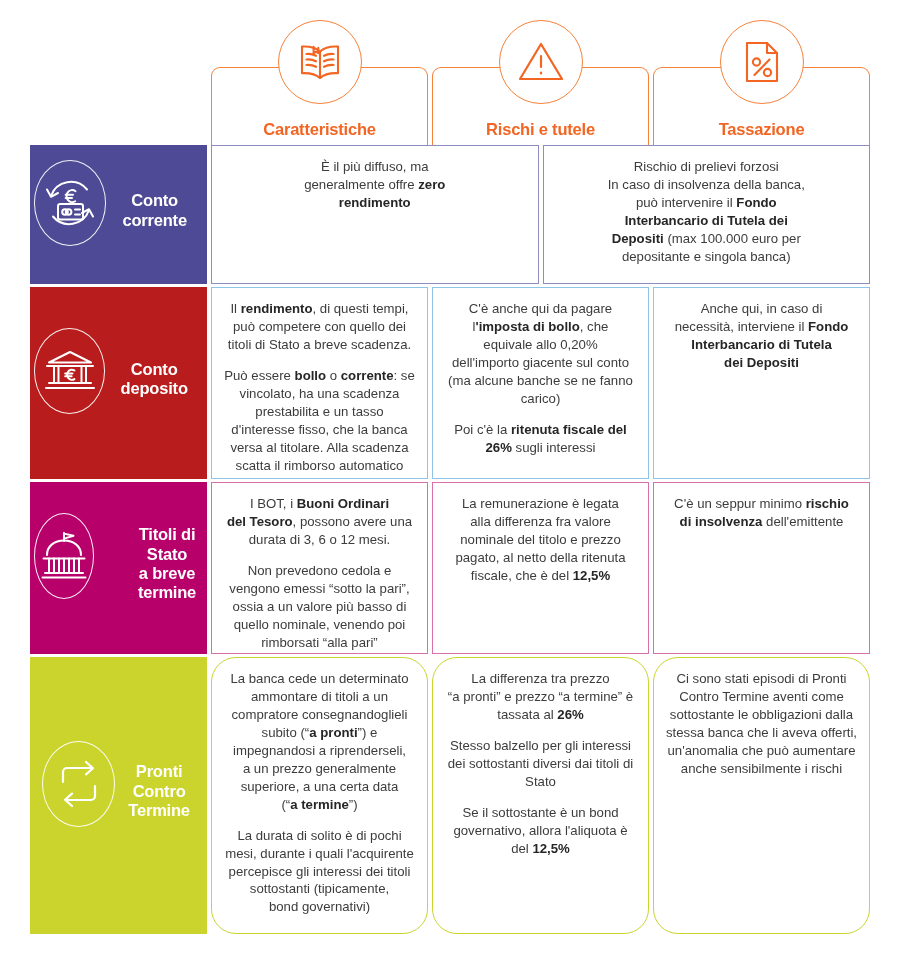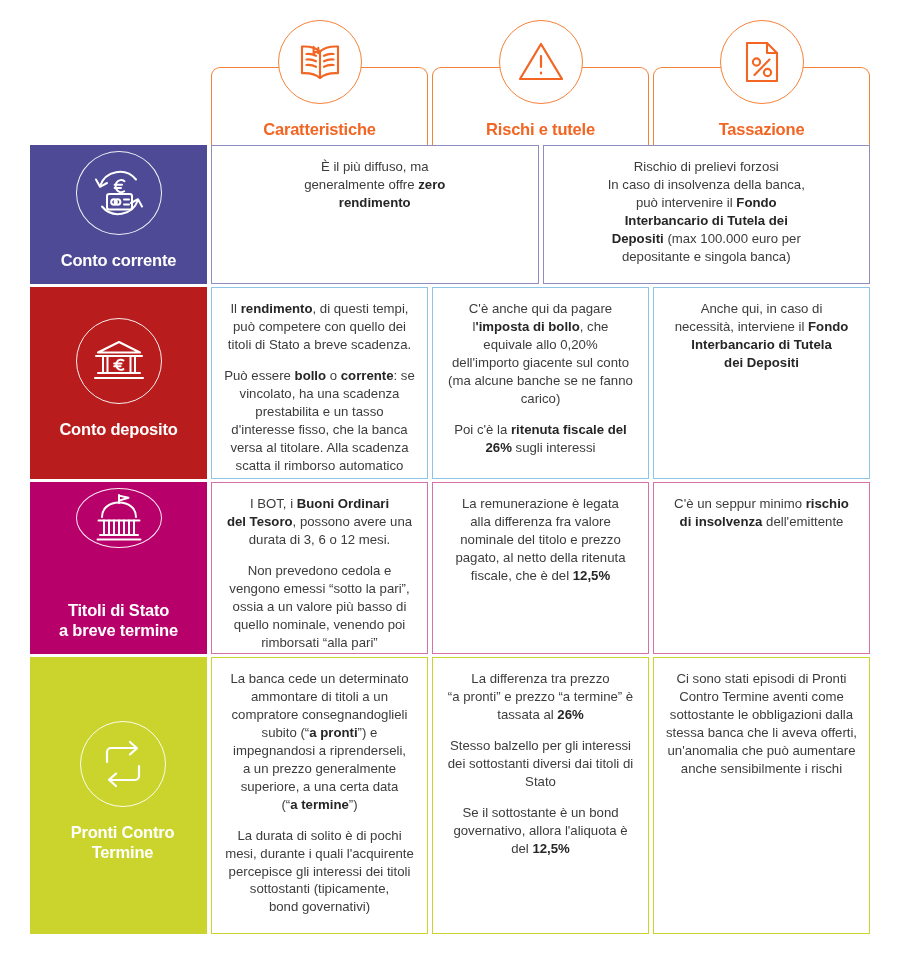--- a/index.html
+++ b/index.html
@@ -74,21 +74,21 @@
   .row {
     position: absolute;
     left: 30px;
     width: 840px;
     display: flex;
   }
   .row-label {
     flex: 0 0 177px;
     width: 177px;
     display: flex;
-    flex-direction: column;
+    flex-direction: row;
     align-items: center;
     justify-content: center;
     color: #ffffff;
     padding: 6px 4px 14px 4px;
   }
   .row-label .label-icon {
     width: 86px;
     height: 86px;
     border-radius: 50%;
     border: 1.8px solid rgba(255,255,255,0.92);
@@ -132,21 +132,21 @@
   #row-pronti-contro       { top: 657px; height: 277px; }
 
   
   .accent-purple .row-label { background: #4e4a95; }
   .accent-purple .cell      { border-color: #8f8cc0; }
   .accent-blue   .row-label { background: #b91c1c; }
   .accent-blue   .cell      { border-color: #8ec4e6; }
   .accent-magenta .row-label{ background: #b8006b; gap: 37px; }
   .accent-magenta .cell     { border-color: #d870aa; }
   .accent-lime   .row-label { background: #cad42c; padding-left: 12px; }
-  .accent-lime   .cell      { border-color: #cad42c; }
+  .accent-lime   .cell      { border-color: #cad42c; border-radius: 25px; }
 
   svg { display: block; overflow: visible; }
 </style>
 </head>
 <body>
 
 <div class="infographic">
 
   <div class="header-row">
     <div class="header-spacer"></div>

